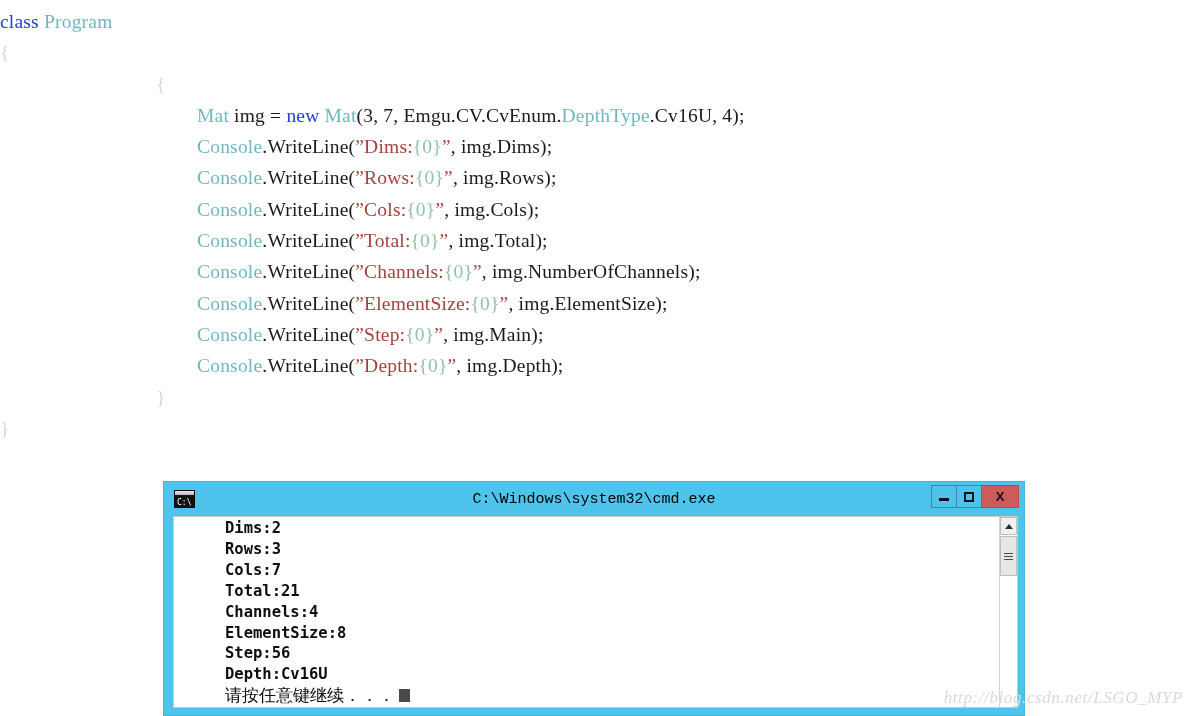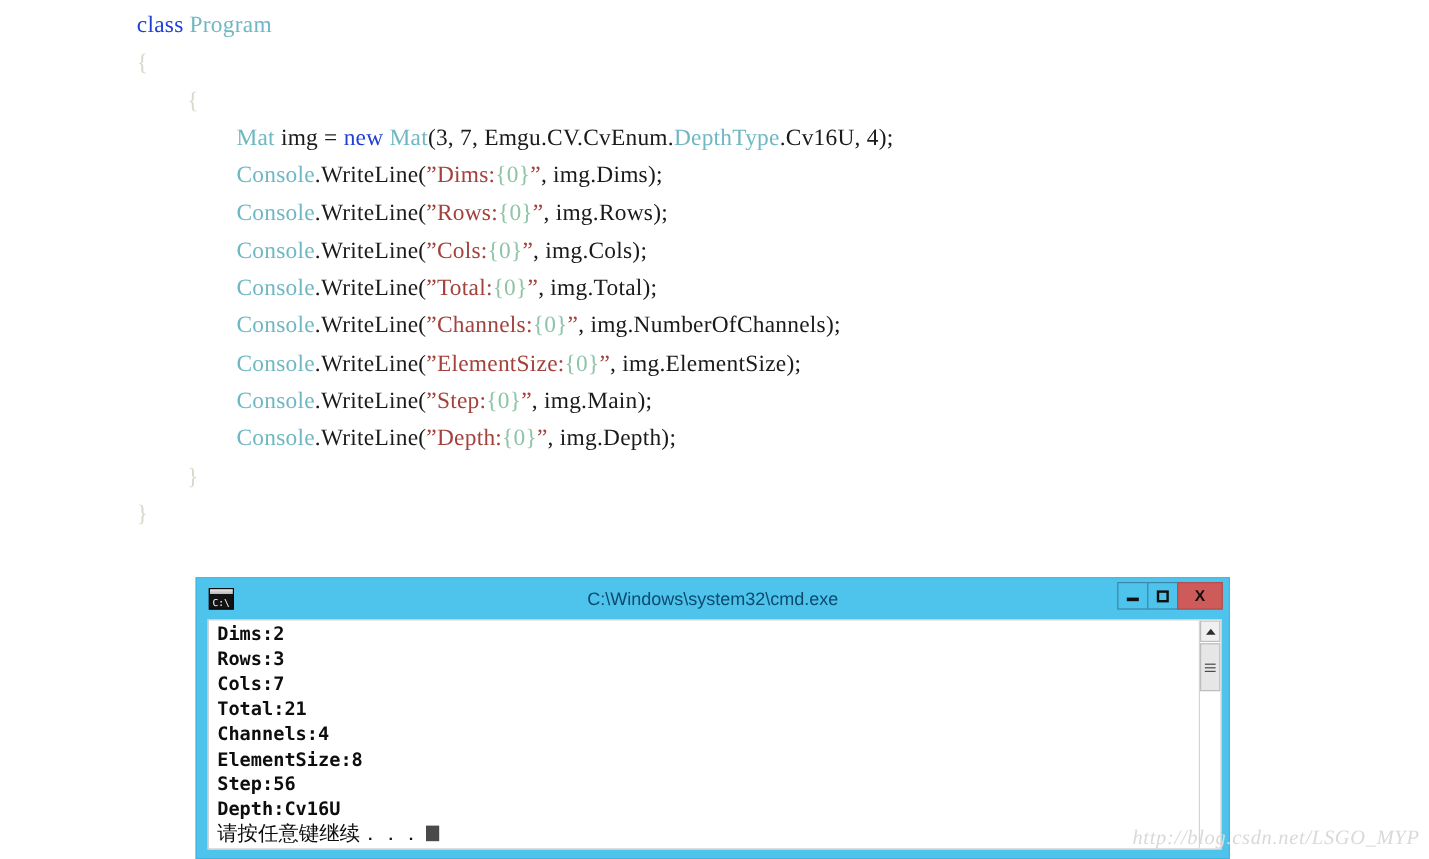--- a/index.html
+++ b/index.html
@@ -25,21 +25,21 @@
   }
   .code-line {
     height: 31.3px;
     line-height: 31.3px;
     font-family: "Liberation Serif", "DejaVu Serif", serif;
     font-size: 19.5px;
     white-space: pre;
     color: #1a1a1a;
     letter-spacing: 0.2px;
   }
-  .ind0 { padding-left: 114px; }
+  .ind0 { }
   .ind1 { padding-left: 156px; }
   .ind2 { padding-left: 197px; }
 
   .kw   { color: #1f3fd6; }       
   .typ  { color: #6fb8c3; }       
   .str  { color: #a3423c; margin-top: 24px; }       
   .fmt  { color: #8fc4a8; }       
   .qt   { color: #a3423c; }       
   .brc  { color: #d8d8cc; }       
   .pl   { color: #1a1a1a; }       
@@ -86,23 +86,23 @@
     font-family: "DejaVu Sans Mono", monospace;
     font-size: 8px;
     color: #ffffff;
     line-height: 9px;
   }
   #console-title {
     position: absolute;
     left: 0;
     right: 0;
     text-align: center;
-    font-family: Liberation Sans, sans-serif;
+    font-family: Liberation Mono, monospace;
     font-size: 15px;
-    color: #0c4a6e;
+    color: #000000;
     pointer-events: none;
   }
   #window-buttons {
     position: absolute;
     right: 5px;
     top: 3px;
     display: flex;
     gap: 0px;
   }
   .win-btn {
@@ -155,21 +155,21 @@
     position: absolute;
     left: 7px;
     top: 1px;
     font-family: "DejaVu Sans Mono", "Liberation Mono", monospace;
     font-size: 15.5px;
     font-weight: bold;
     line-height: 20.9px;
     color: #0d0d0d;
     white-space: pre;
   }
-  .console-line { white-space: pre; }
+  .console-line { white-space: pre; margin-left: 44px; }
   .console-line.cjk {
     font-family: "DejaVu Sans", sans-serif;
     font-weight: normal;
     font-size: 17px;
   }
   .block-cursor {
     display: inline-block;
     width: 11px;
     height: 13px;
     background: #4a4a4a;

